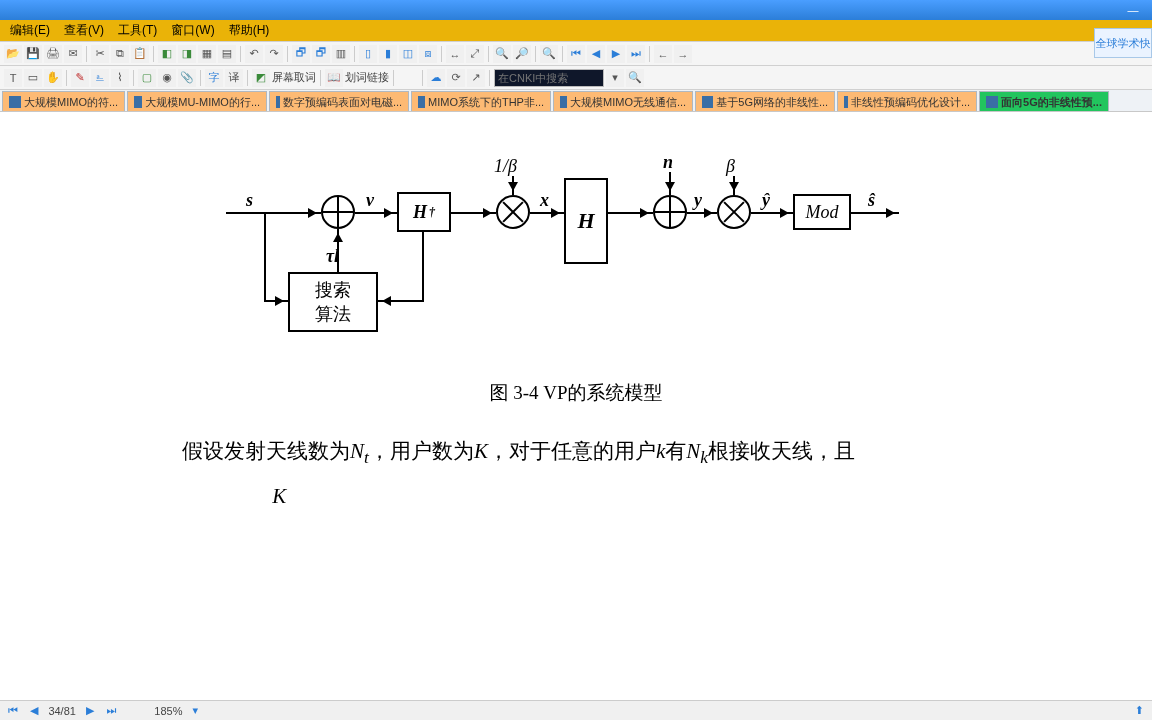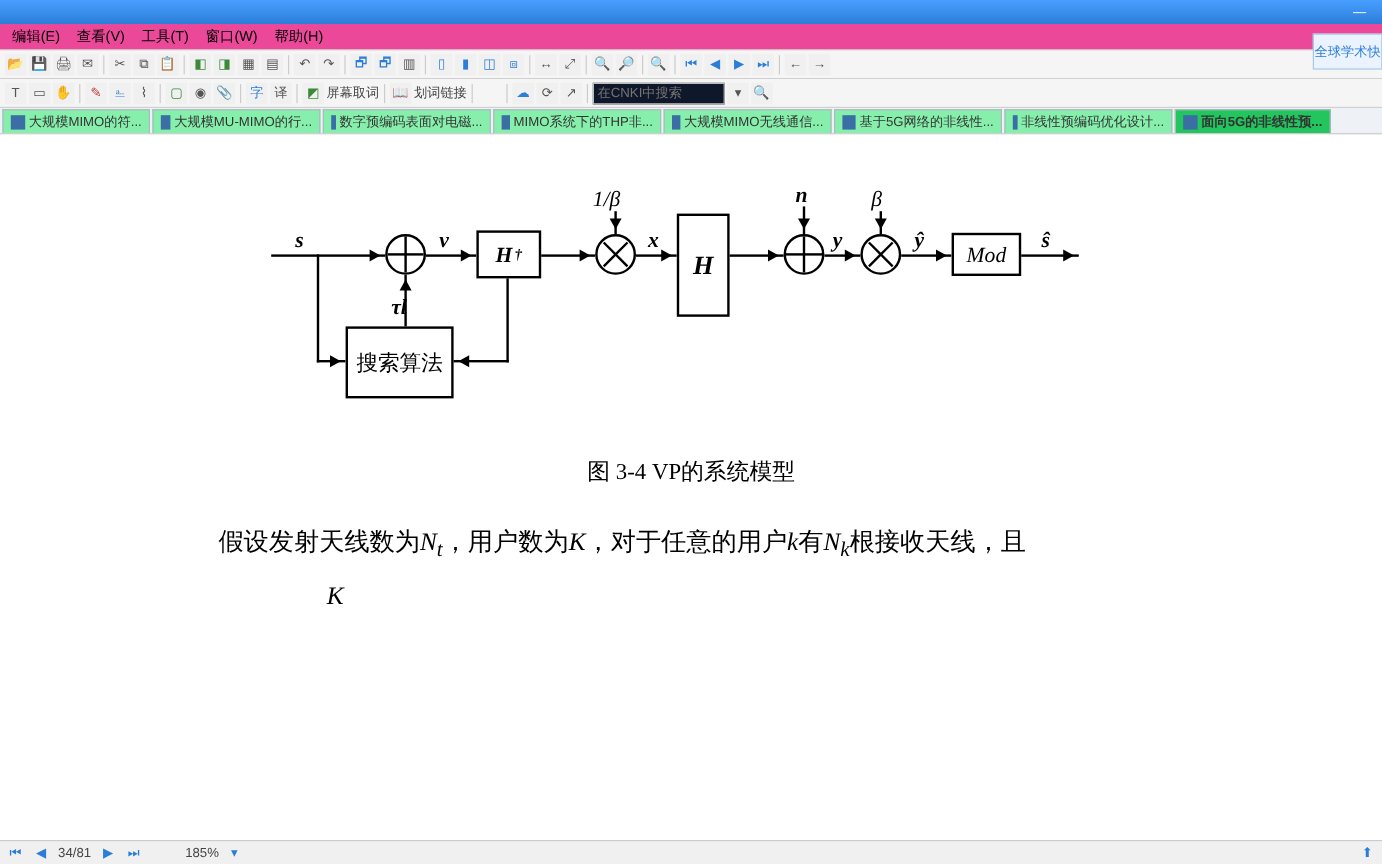--- a/index.html
+++ b/index.html
@@ -1,33 +1,33 @@
 <!DOCTYPE html>
 <html><head>
 <meta charset="utf-8">
 <style>
 * { box-sizing: border-box; margin: 0; padding: 0; }
 body { font-family: "Microsoft YaHei", SimSun, Arial, sans-serif; font-size: 12px; background: #fff; overflow: hidden; width: 1152px; height: 720px; position: relative; }
 .titlebar { background: linear-gradient(#4a9eff,#2b7ed8); color: #fff; height: 20px; line-height: 20px; padding: 0 6px; font-size: 11px; display: flex; align-items: center; }
 .titlebar .spacer { flex: 1; }
 .titlebar .winbtn { width: 26px; text-align: center; color: #fff; }
-.menubar { background: #ec4899; border-bottom: 1px solid #d0d0d0; height: 22px; display: flex; align-items: center; padding: 0 4px; gap: 2px; }
+.menubar { background: #eab308; border-bottom: 1px solid #d0d0d0; height: 22px; display: flex; align-items: center; padding: 0 4px; gap: 2px; }
 .menubar .menuitem { padding: 2px 6px; }
 .toolbar { background: #f5f5f5; border-bottom: 1px solid #d0d0d0; height: 24px; display: flex; align-items: center; padding: 0 4px; gap: 2px; }
 .toolbar2 { background: #f5f5f5; border-bottom: 1px solid #d0d0d0; height: 24px; display: flex; align-items: center; padding: 0 4px; gap: 2px; }
 .tbtn { width: 18px; height: 18px; border: 1px solid transparent; display: inline-flex; align-items: center; justify-content: center; font-size: 11px; color: #555; background: #f0f0f0; }
 .tbtn.blue { color: #2b7ed8; }
 .tbtn.green { color: #3a8a3a; }
 .tbtn.red { color: #c03030; }
 .sep { width: 1px; height: 16px; background: #ccc; margin: 0 2px; }
 .searchbox { border: 1px solid #bbb; background: #0f172a; height: 18px; width: 110px; font-size: 11px; padding: 0 3px; color: #888; }
 .closebtns { margin-left: auto; display: flex; gap: 4px; align-items: center; color: #888; font-size: 12px; padding-right: 4px; }
 
 .tabbar { background: #eef2f6; border-bottom: 1px solid #c8c8c8; height: 22px; display: flex; align-items: flex-end; padding: 0 2px; overflow: hidden; }
-.doctab { border: 1px solid #b0b8c0; border-bottom: none; background: #86efac; height: 20px; line-height: 18px; padding: 0 6px; font-size: 11px; color: #333; margin-right: 2px; display: flex; align-items: center; gap: 3px; white-space: nowrap; max-width: 140px; overflow: hidden; }
+.doctab { border: 1px solid #b0b8c0; border-bottom: none; background: #fdba74; height: 20px; line-height: 18px; padding: 0 6px; font-size: 11px; color: #333; margin-right: 2px; display: flex; align-items: center; gap: 3px; white-space: nowrap; max-width: 140px; overflow: hidden; }
 .doctab.active { background: #22c55e; font-weight: bold; }
 .doctab .ticon { width: 12px; height: 12px; background: #3a6ea5; display: inline-block; }
 
 .docarea { position: absolute; left: 0; right: 0; top: 112px; bottom: 20px; background: #e8e8e8; overflow: hidden; }
 .page { background: #fff; width: 100%; height: 100%; padding: 10px 140px 10px 140px; position: relative; }
 .bodytext { font-family: SimSun, serif; font-size: 21px; line-height: 2.0; color: #000; text-align: justify; }
 .figcaption { font-family: SimSun, serif; font-size: 19px; text-align: center; margin-top: 8px; }
 .diagram { position: relative; width: 700px; height: 230px; margin: 20px auto 0 auto; font-family: "Times New Roman", serif; font-size: 18px; }
 .box { position: absolute; border: 2px solid #000; background: #fff; display: flex; align-items: center; justify-content: center; font-weight: bold; font-style: italic; }
 .circ { position: absolute; width: 34px; height: 34px; border: 2px solid #000; border-radius: 50%; background: #fff; }
@@ -225,21 +225,21 @@
       <span class="lbl" style="left:536px;top:48px;font-weight:bold">ŷ</span>
       <div class="arrow" style="left:525px;top:70px;width:42px"></div>
 
       <div class="box" style="left:567px;top:52px;width:58px;height:36px;font-style:italic;font-weight:normal">Mod</div>
       <span class="lbl" style="left:642px;top:48px;font-weight:bold">ŝ</span>
       <div class="arrow" style="left:625px;top:70px;width:48px"></div>
 
       <div class="vline" style="left:38px;top:70px;height:90px"></div>
       <div class="arrow" style="left:38px;top:158px;width:24px"></div>
 
-      <div class="box" style="left:62px;top:130px;width:90px;height:60px;font-weight:normal;font-style:normal;flex-direction:row;font-family:SimSun,serif;font-size:18px">
+      <div class="box" style="left:62px;top:130px;width:90px;height:60px;font-weight:normal;font-style:normal;flex-direction:column;font-family:SimSun,serif;font-size:18px">
         <div>搜索</div>
           <div>算法</div>
       </div>
 
       <div class="vline" style="left:111px;top:87px;height:43px"></div>
       <div class="arrowdown arrowup" style="left:111px;top:87px;height:0"></div>
       <span class="lbl" style="left:100px;top:104px;font-weight:bold">τl</span>
 
       <div class="vline" style="left:196px;top:90px;height:70px"></div>
       <div class="arrowleft" style="left:152px;top:158px;width:46px"></div>

